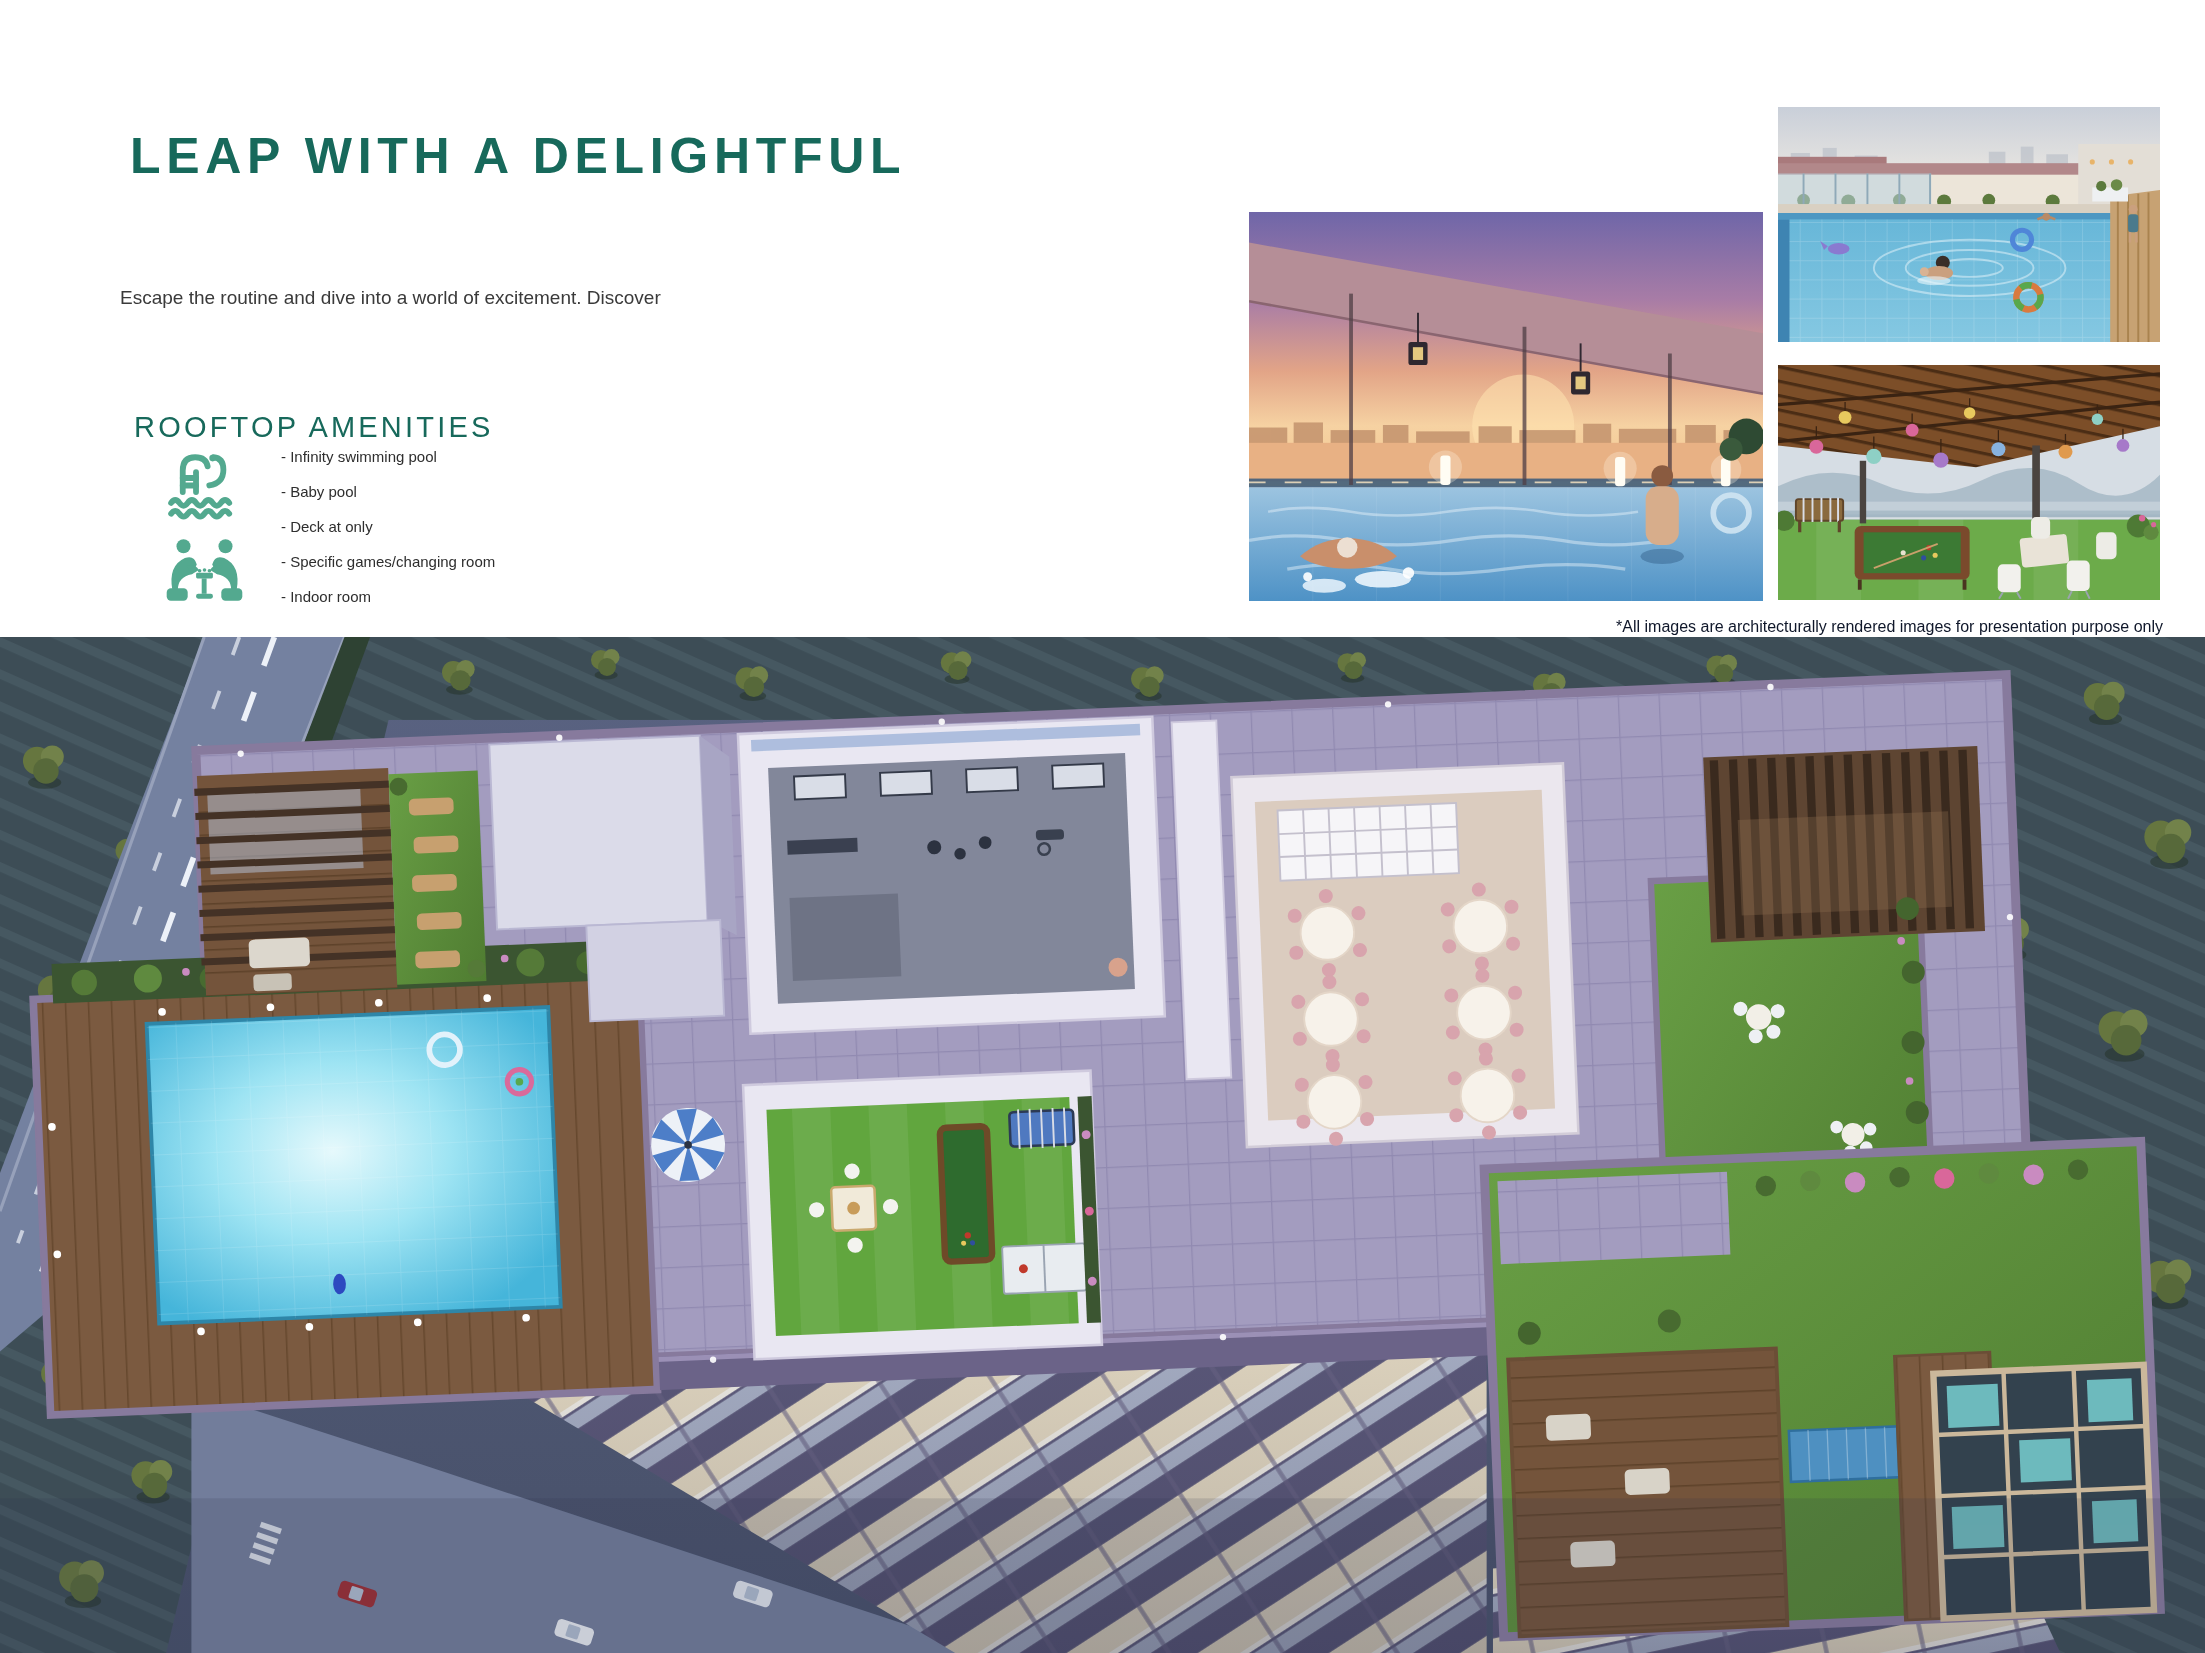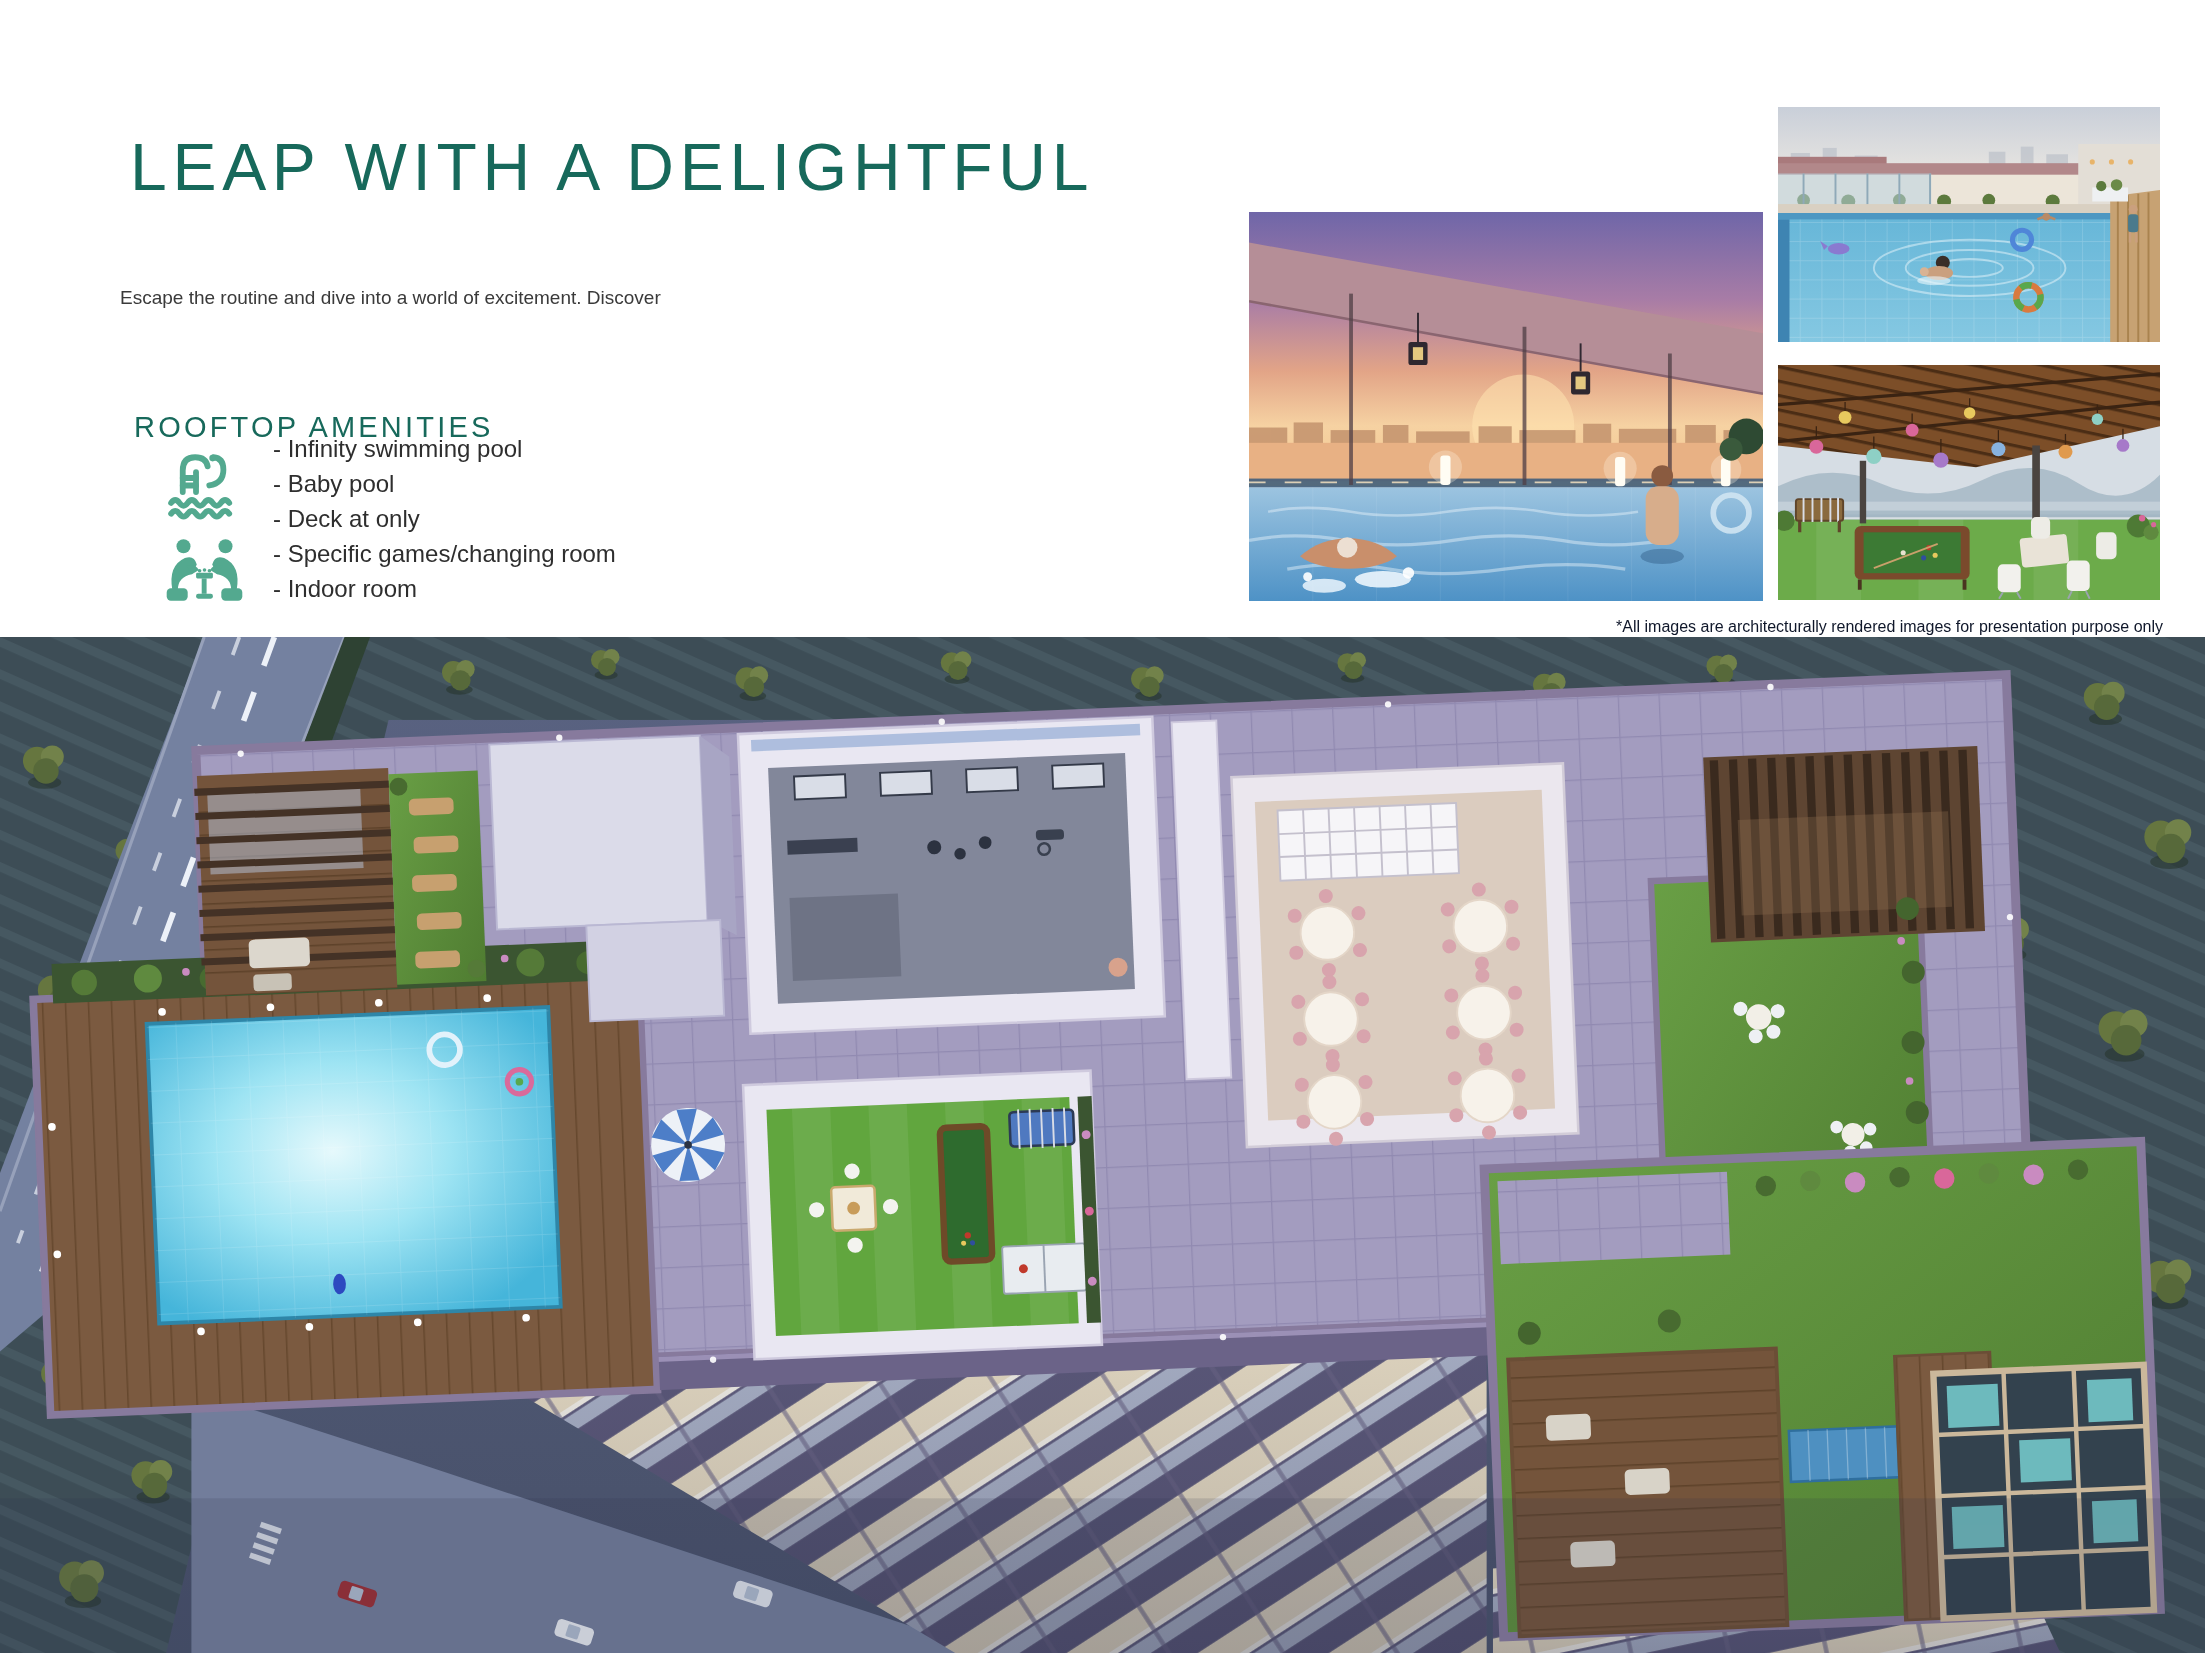--- a/index.html
+++ b/index.html
@@ -1,28 +1,28 @@
 <!DOCTYPE html>
 <html style="font-size:10.2px"><head>
 <meta charset="utf-8">
 <style>
   html,body{margin:0;padding:0;background:#ffffff;}
   .page{position:relative;width:2205px;height:1654px;background:#ffffff;overflow:hidden;
         font-family:"Liberation Sans", sans-serif;}
   
-  .title{position:absolute;left:130px;top:80px;color:#17695B;font-size:66px;font-weight:400;
+  .title{position:absolute;left:130px;top:89px;color:#17695B;font-size:50px;font-weight:700;
          letter-spacing:5.7px;line-height:1.32;white-space:nowrap;}
   .title span{display:block;}
   .intro{position:absolute;left:120px;top:258px;font-size:19px;color:#3A3A3A;line-height:2.25;
          white-space:nowrap;}
   .intro span{display:block;}
   .amen-heading{position:absolute;left:134px;top:387px;color:#17695B;font-size:29px;font-weight:500;
                 letter-spacing:3.2px;white-space:nowrap;}
-  .amen-list{position:absolute;left:273px;top:431px;margin:0;padding:0;list-style:none;
-             font-size:24px;color:#2E2E2E;}
+  .amen-list{position:absolute;left:273px;top:431px;margin:8px;padding:0;list-style:none;
+             font-size:15px;color:#2E2E2E;}
   .amen-list li{height:35px;display:flex;align-items:center;white-space:nowrap;}
   .icon-pool{position:absolute;left:153px;top:439px;width:96px;height:83px;}
   .icon-games{position:absolute;left:142px;top:535px;width:125px;height:70px;}
   
   .photo{position:absolute;overflow:hidden;background:#cfd4da;}
   .photo svg{display:block;width:100%;height:100%;}
   #photoA{left:1249px;top:212px;width:514px;height:389px;}
   #photoB{left:1778px;top:107px;width:382px;height:235px;}
   #photoC{left:1778px;top:365px;width:382px;height:235px;}
   .disclaimer{position:absolute;top:602px;right:42px;font-size:16px;color:#0f172a;white-space:nowrap;}

